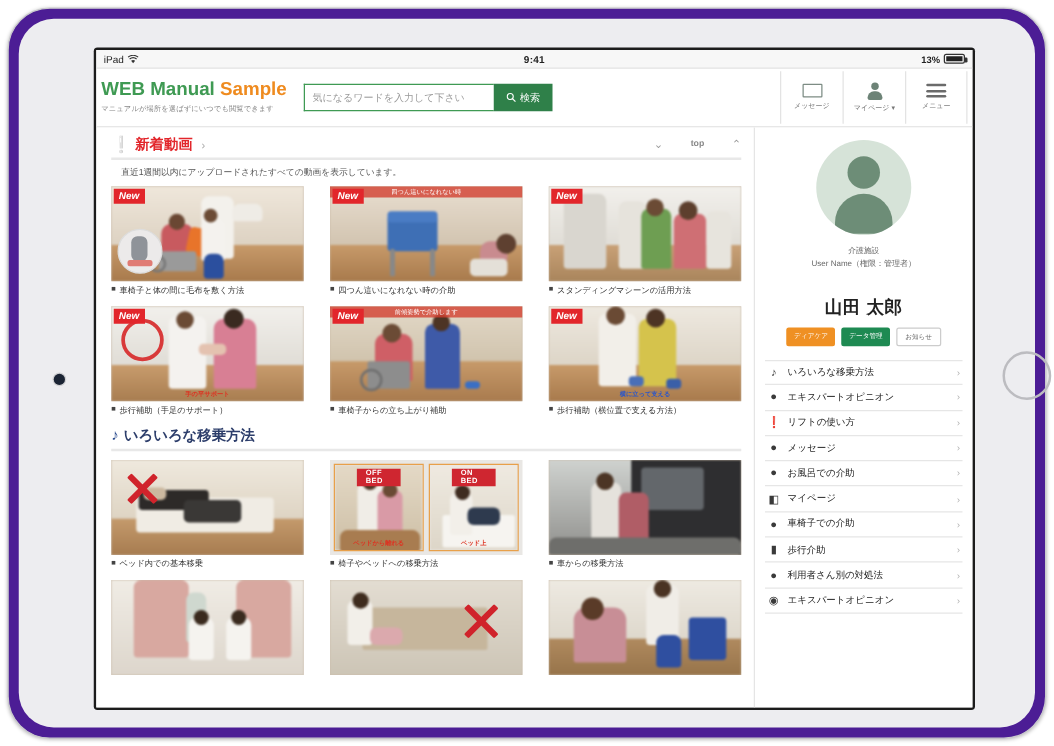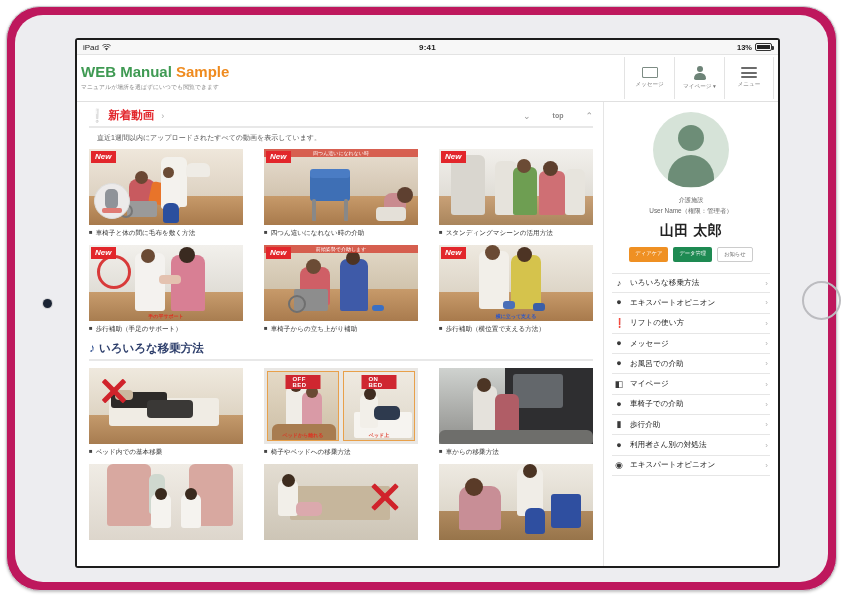--- a/index.html
+++ b/index.html
@@ -8,21 +8,21 @@
     font-family: "Liberation Sans", "DejaVu Sans", sans-serif;
     background: #ffffff;
     overflow: hidden;
   }
 
   
   .device {
     position: absolute; left: 6px; top: 6px;
     width: 831px; height: 585px;
     border-radius: 34px;
-    background: #be185d;
+    background: #4c1d95;
     border: 1px solid #c9c9cd;
     box-shadow: 0 1px 3px rgba(0,0,0,.25);
   }
   .device-inner {
     position: absolute; left: 8px; top: 8px; right: 8px; bottom: 8px;
     border-radius: 28px;
     background: #ededf0;
   }
   .camera-dot {
     position: absolute; left: 36px; top: 292px;
@@ -235,21 +235,21 @@
   .avatar::before {
     content:''; position:absolute; left:50%; top:13px; transform: translateX(-50%);
     width: 26px; height: 26px; border-radius: 50%; background:#6d8d77;
   }
   .avatar::after {
     content:''; position:absolute; left:50%; top:43px; transform: translateX(-50%);
     width: 46px; height: 32px; border-radius: 23px 23px 0 0; background:#6d8d77;
   }
   .pf-org { text-align:center; font-size:6.2px; color:#666; margin-top: 8px; }
   .pf-user { text-align:center; font-size:6.4px; color:#666; margin-top: 2px; }
-  .pf-name { text-align:center; font-size:14px; font-weight:bold; color:#222; margin-top:6px; letter-spacing:.5px; }
+  .pf-name { text-align:center; font-size:14px; font-weight:bold; color:#222; margin-top:21px; letter-spacing:.5px; }
   .pf-badges { display:flex; justify-content:center; gap:5px; margin-top:7px; }
   .badge {
     font-size: 5.3px; padding: 3px 6px; border-radius: 2px; color:#fff; cursor:pointer;
     white-space: nowrap;
   }
   .badge.orange { background:#ef9023; }
   .badge.green  { background:#1e8a52; }
   .badge.plain  { background:#fff; color:#666; border:1px solid #ccc; }
 
   
@@ -299,20 +299,30 @@
     </div>
 
     <div class="site-header">
       <div class="brand">
         <div class="brand-title">
           <span class="w">WEB </span><span class="w">Manual </span><span class="s">Sample</span>
         </div>
         <div class="brand-sub">マニュアルが場所を選ばずにいつでも閲覧できます</div>
       </div>
 
+      <div class="searchbox">
+        <input class="search-input" placeholder="気になるワードを入力して下さい" style="">
+        <button class="search-btn">
+          <svg width="8" height="8" viewBox="0 0 10 10">
+            <circle cx="4" cy="4" r="3" stroke="#fff" stroke-width="1.1" fill="none"></circle>
+            <line x1="6.2" y1="6.2" x2="9.2" y2="9.2" stroke="#fff" stroke-width="1.2"></line>
+          </svg>
+          <span>検索</span>
+        </button>
+      </div>
 
       <div class="header-tools">
         <div class="htool">
           <span class="icon-env"></span>
           <span class="htool-label">メッセージ</span>
         </div>
         <div class="htool">
           <span class="icon-person"></span>
           <span class="htool-label">マイページ ▾</span>
         </div>

